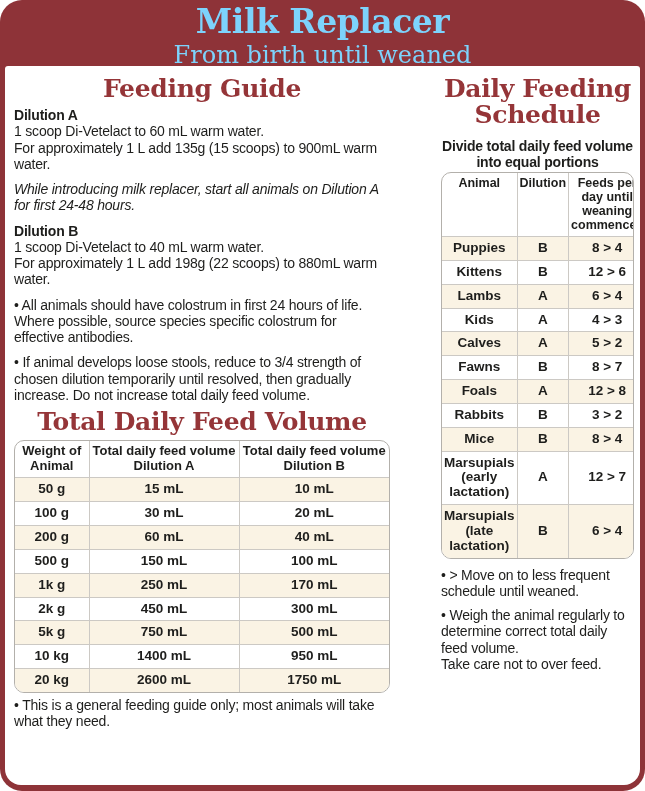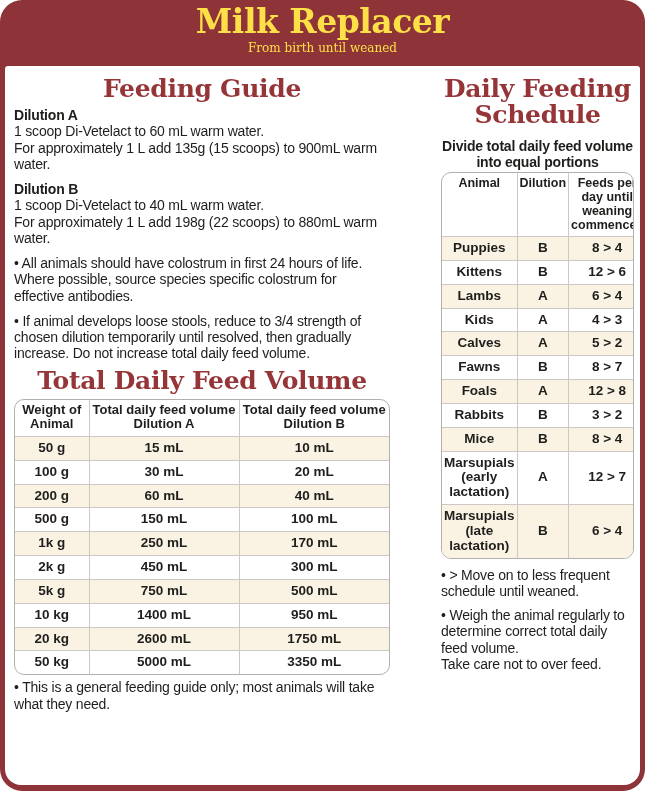--- a/index.html
+++ b/index.html
@@ -9,26 +9,26 @@
     background:#ffffff;
     color:#1e1e1c;
   }
   .card {
     width:645px; height:791px;
     background:var(--maroon, #8e3338);
     border-radius:22px;
     overflow:hidden;
     display:flex; flex-direction:column;
   }
-  .hdr { text-align:center; color:#fde047; padding-top:5px; height:66px; flex:0 0 auto; }
+  .hdr { text-align:center; color:#7dd3fc; padding-top:5px; height:66px; flex:0 0 auto; }
   .hdr h1 {
     font-family:"DejaVu Serif", serif; font-weight:bold;
     font-size:33px; line-height:1.05; letter-spacing:-0.5px;
   }
-  .hdr .sub { font-family:"DejaVu Serif", serif; font-size:12px; margin-top:1px; }
+  .hdr .sub { font-family:"DejaVu Serif", serif; font-size:24px; margin-top:1px; }
   .body-wrap {
     flex:1 1 auto;
     background:#ffffff;
     margin:0 5px 6px 5px;
     border-radius:3px 3px 16px 16px;
     padding:4px 6px 0 9px;
     display:flex; gap:12px;
     overflow:hidden;
   }
   .col-l { width:376px; flex:0 0 auto; }
@@ -76,20 +76,21 @@
 
   <div class="body-wrap">
 
     <div class="col-l">
       <h2>Feeding Guide</h2>
 
       <p class="b">Dilution A</p>
       <p>1 scoop Di-Vetelact to 60 mL warm water.</p>
       <p>For approximately 1 L add 135g (15 scoops) to 900mL warm water.</p>
 
+      <p class="i mt">While introducing milk replacer, start all animals on Dilution A for first 24-48 hours.</p>
 
       <p class="b mt">Dilution B</p>
       <p>1 scoop Di-Vetelact to 40 mL warm water.</p>
       <p>For approximately 1 L add 198g (22 scoops) to 880mL warm water.</p>
 
       <p class="mt">• All animals should have colostrum in first 24 hours of life. Where possible, source species specific colostrum for effective antibodies.</p>
       <p class="mt">• If animal develops loose stools, reduce to 3/4 strength of chosen dilution temporarily until resolved, then gradually increase. Do not increase total daily feed volume.</p>
 
       <h2>Total Daily Feed Volume</h2>
 
@@ -141,25 +142,20 @@
               <tr>
                 <td>10 kg</td>
                 <td>1400 mL</td>
                 <td>950 mL</td>
               </tr>
               <tr>
                 <td>20 kg</td>
                 <td>2600 mL</td>
                 <td>1750 mL</td>
               </tr>
-              <tr>
-                <td>50 kg</td>
-                <td>5000 mL</td>
-                <td>3350 mL</td>
-              </tr>
             </tbody>
         </table>
       </div>
 
       <p class="foot">• This is a general feeding guide only; most animals will take what they need.</p>
     </div>
 
     <div class="col-r">
       <h2>Daily Feeding Schedule</h2>
 

